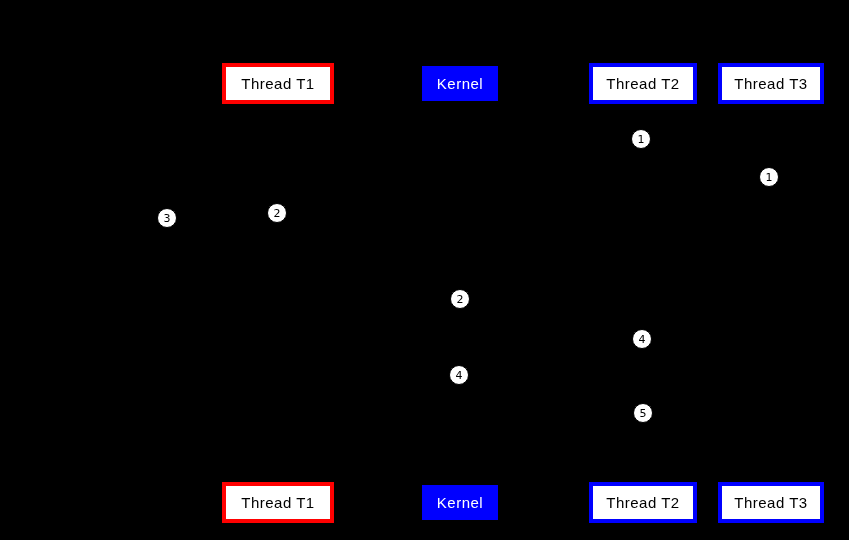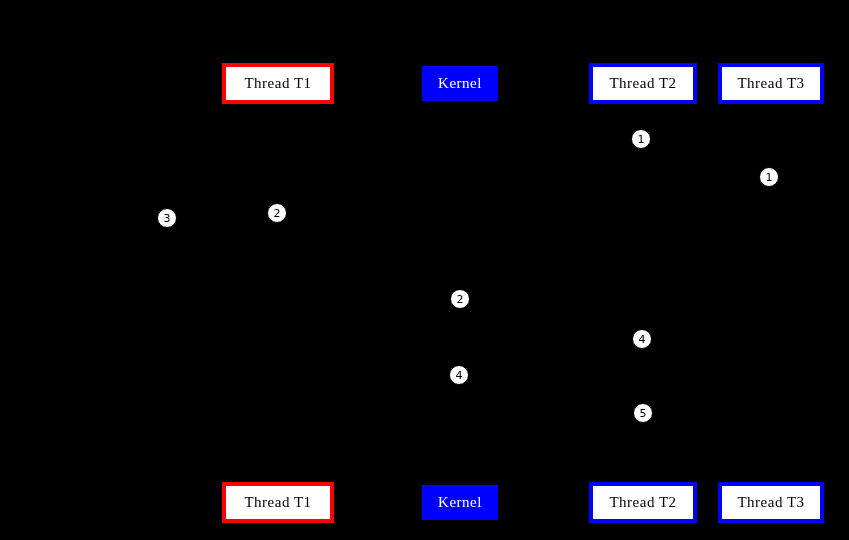--- a/index.html
+++ b/index.html
@@ -19,21 +19,21 @@
     overflow: hidden;
   }
 
   
   .participant {
     position: absolute;
     box-sizing: border-box;
     display: flex;
     align-items: center;
     justify-content: center;
-    font-family: Liberation Serif, serif;
+    font-family: Liberation Sans, sans-serif;
     font-size: 15px;
     letter-spacing: 0.5px;
     white-space: nowrap;
     user-select: none;
     text-align: right;
   }
   .participant.framed {
     background: #ffffff;
     color: #000000;
     border-style: solid;

